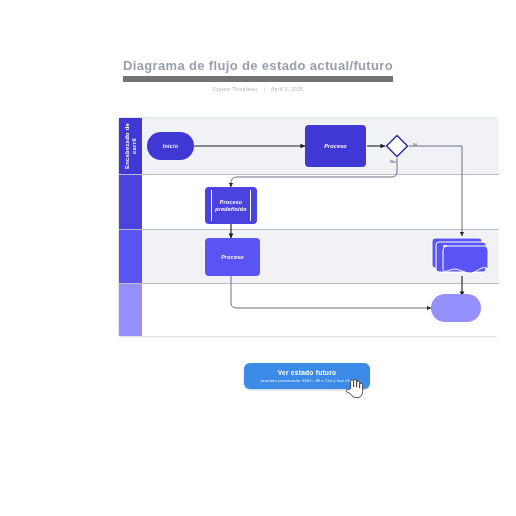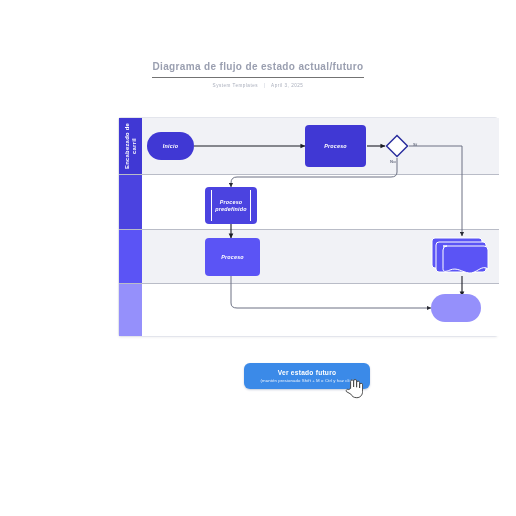--- a/index.html
+++ b/index.html
@@ -18,27 +18,27 @@
 
   
   #doc-header {
     position: absolute;
     left: 0;
     top: 56px;
     width: 516px;
     text-align: center;
   }
   #doc-title {
-    font-size: 10px;
+    font-size: 13px;
     font-weight: bold;
     letter-spacing: .35px;
     color: #9a9fb0;
     padding-bottom: 4px;
     display: inline-block;
-    border-bottom: 1px solid #737373;
+    border-bottom: 6px solid #737373;
     line-height: 13px;
   }
   #doc-subtitle-row {
     margin-top: 4px;
     font-size: 4.6px;
     letter-spacing: .5px;
     color: #a8adbb;
     line-height: 7px;
   }
   .subtitle-sep {

